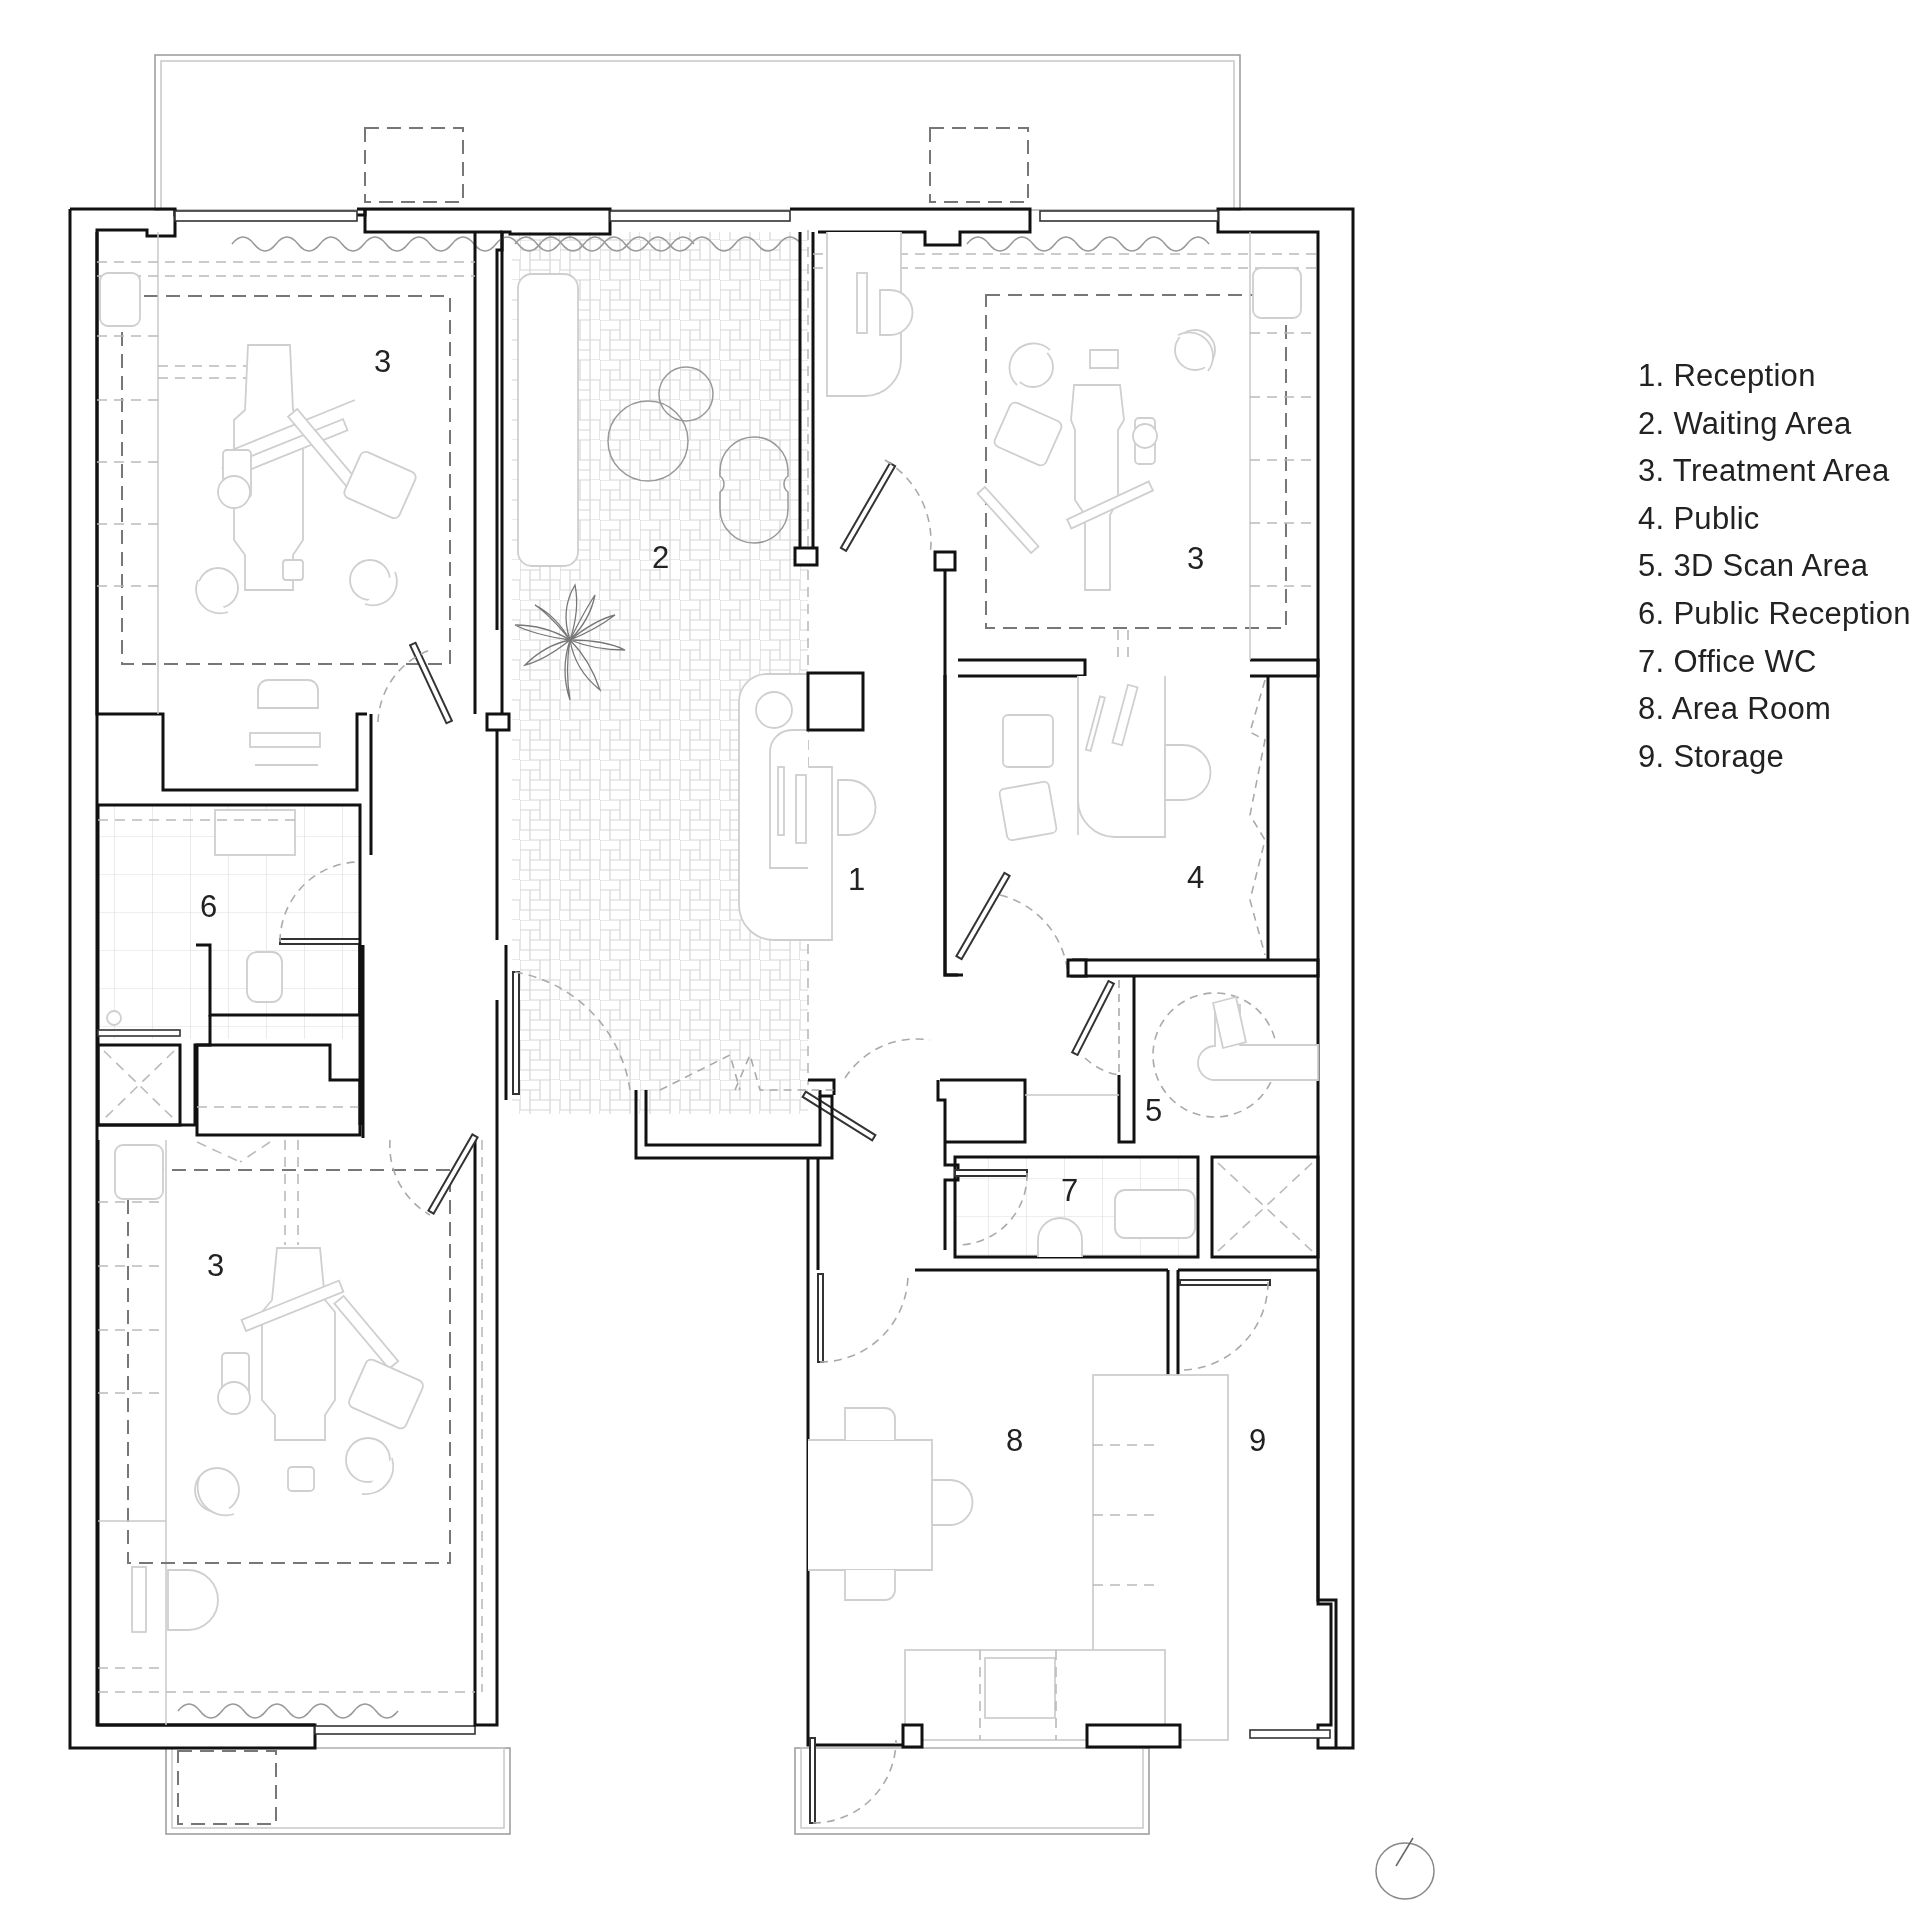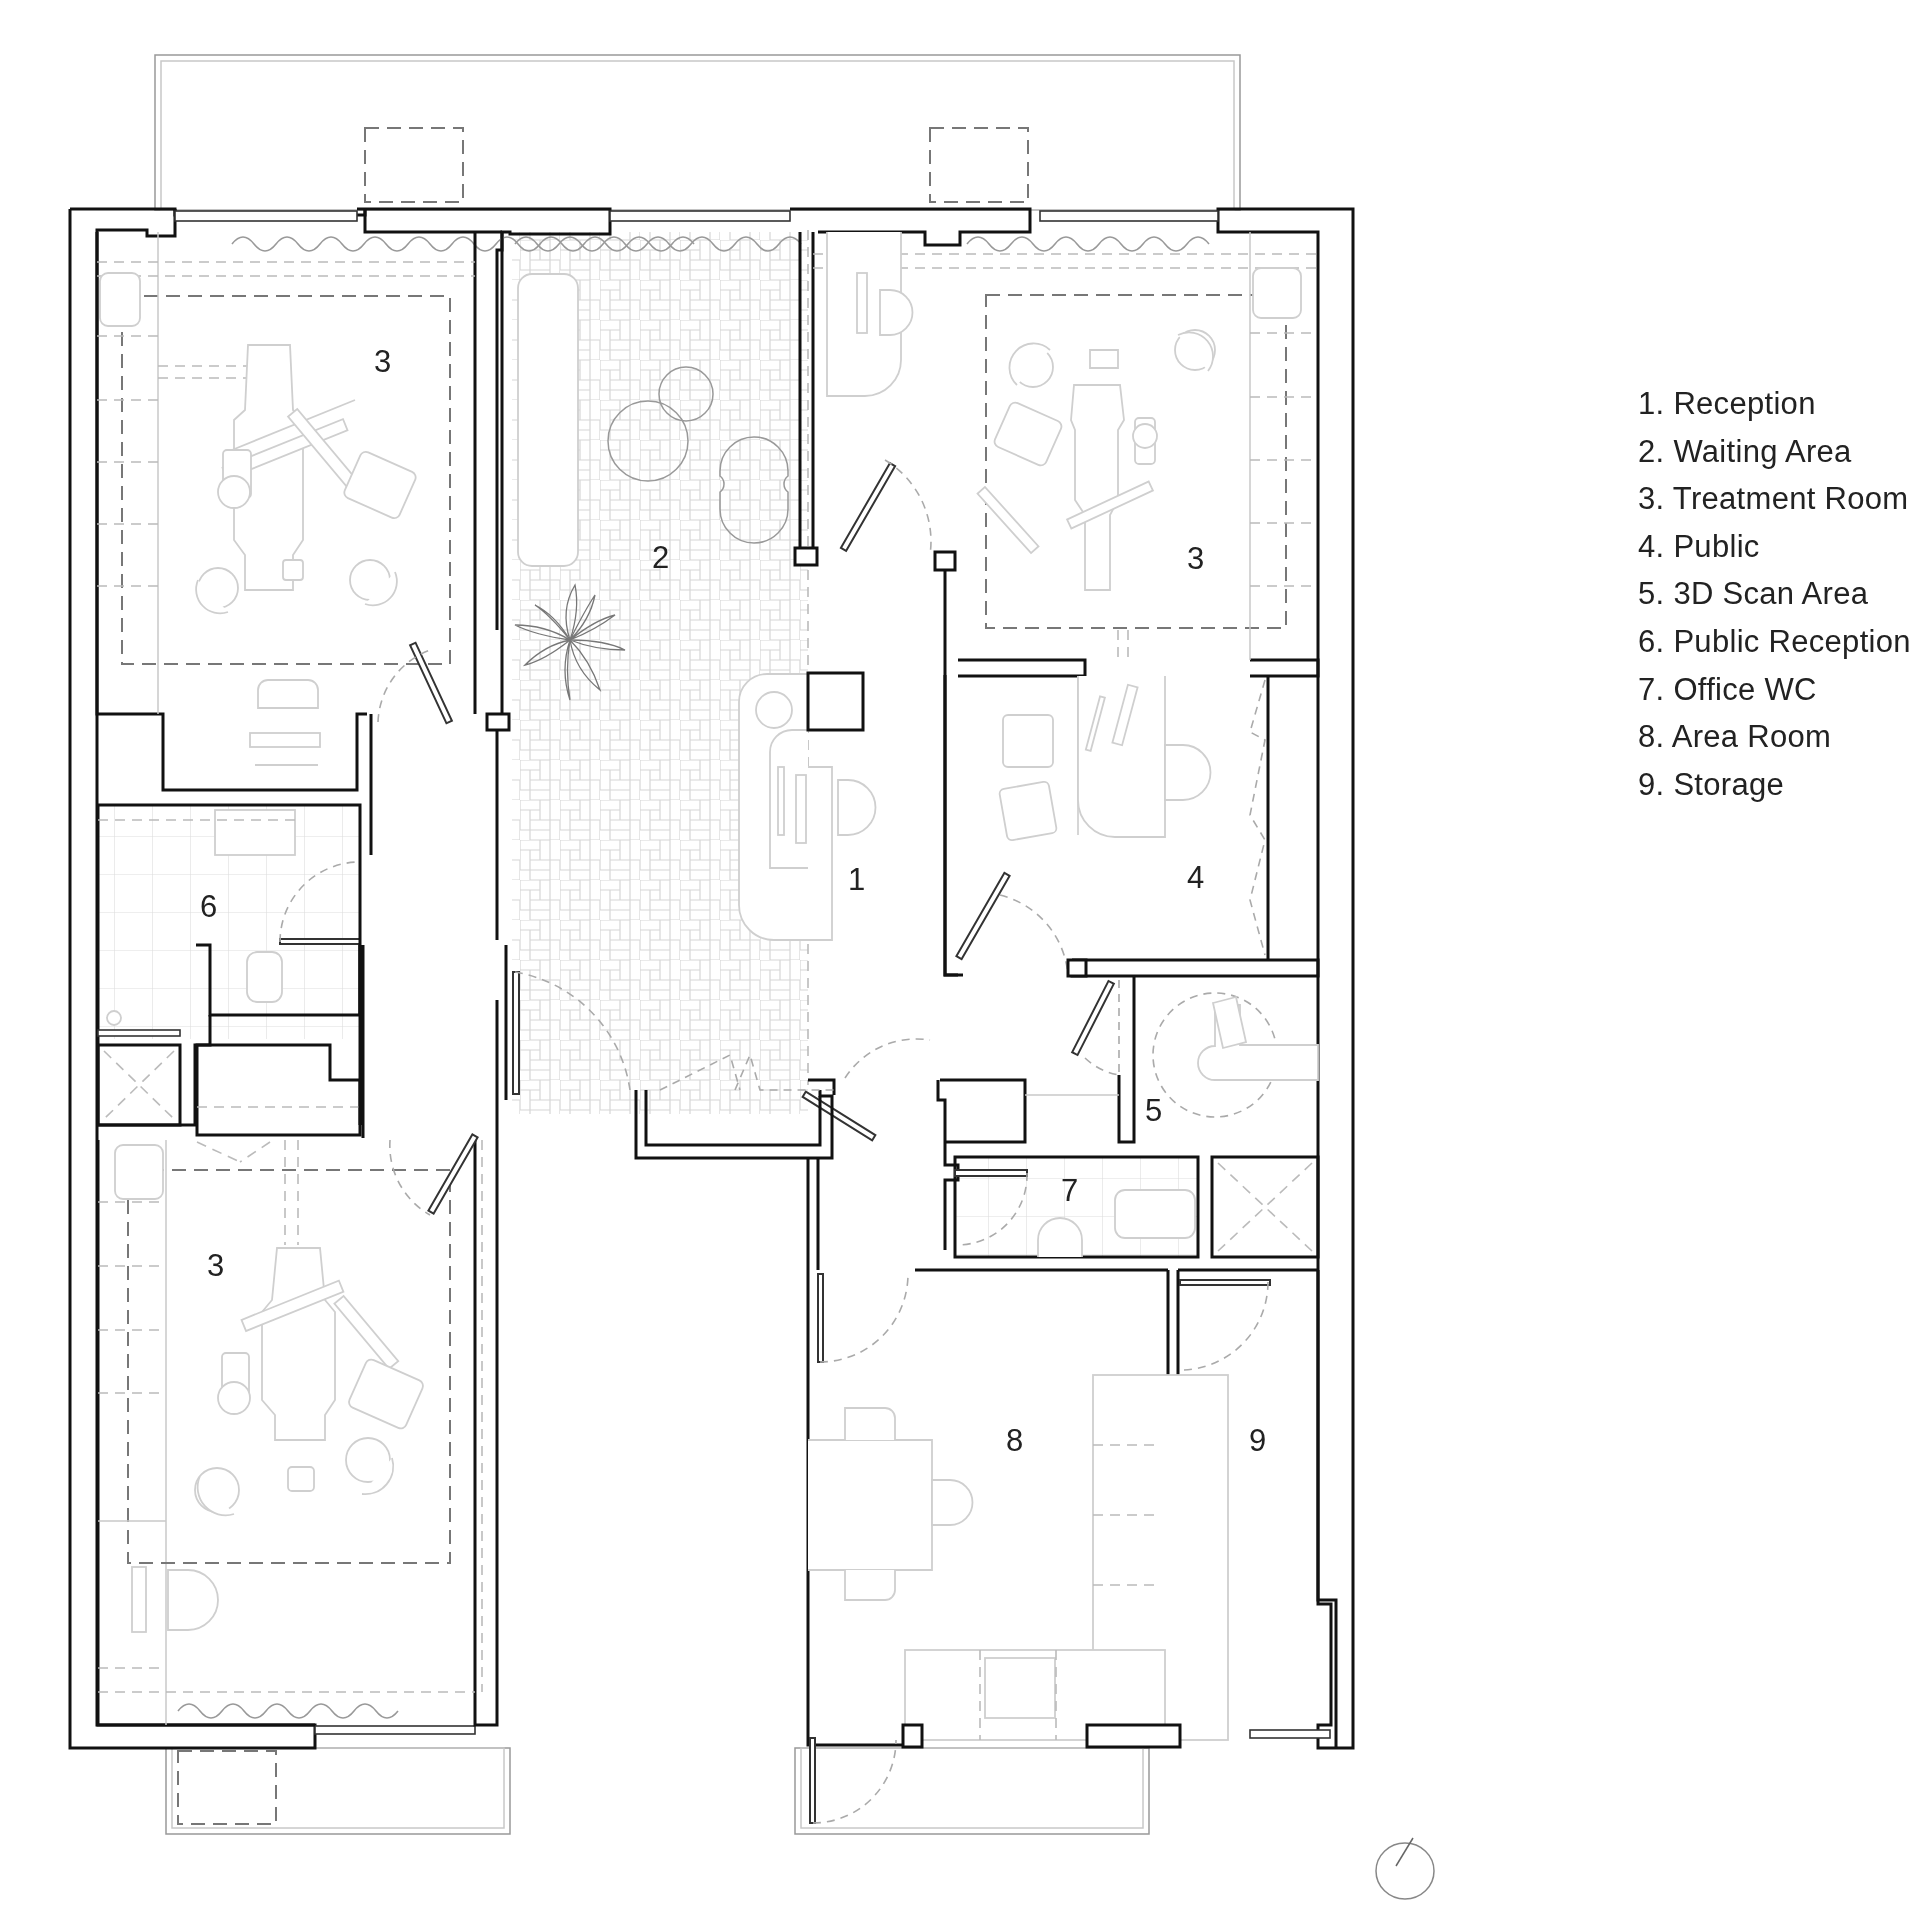--- a/index.html
+++ b/index.html
@@ -9,21 +9,21 @@
   .wallfill { fill:#fff; stroke:#111; stroke-width:3; }
   .thin { fill:none; stroke:#999; stroke-width:1.5; }
   .light { fill:none; stroke:#c8c8c8; stroke-width:1.5; }
   .furn { fill:#fff; stroke:#cfcfcf; stroke-width:1.8; }
   .dash { fill:none; stroke:#777; stroke-width:2; stroke-dasharray:14 8; }
   .ldash { fill:none; stroke:#bbb; stroke-width:1.6; stroke-dasharray:10 7; }
   .door { fill:#fff; stroke:#333; stroke-width:2; }
   .swing { fill:none; stroke:#aaa; stroke-width:1.6; stroke-dasharray:8 6; }
   .win { fill:#fff; stroke:#333; stroke-width:1.6; }
   .room-label { font-family:"Liberation Sans", sans-serif; font-size:31px; fill:#222; }
-  #legend { position:absolute; left:1638px; top:352px;margin-top:28px; }
+  #legend { position:absolute; left:1638px; top:352px; }
   .legend-item { font-family:"Liberation Sans", sans-serif; font-size:31px; color:#222; height:47.6px; line-height:47.6px; white-space:nowrap; letter-spacing:0.3px; }
 </style>
 </head>
 <body>
 
 <svg id="plan" viewBox="0 0 1920 1905" xmlns="http://www.w3.org/2000/svg">
   <defs>
     <pattern id="herring" width="40" height="40" patternUnits="userSpaceOnUse">
       <rect x="0" y="0" width="40" height="40" fill="#fff"></rect>
       <path d="M0 0 H20 V10 H0 Z M20 0 V20 H30 V0 Z M0 10 V30 H10 V10 Z M10 20 H30 V30 H10 Z M30 20 V40 H40 V20 Z M10 30 H30 V40 H10 Z" fill="none" stroke="#d6d6d6" stroke-width="1.2"></path>
@@ -360,20 +360,20 @@
 
   <g>
     <ellipse cx="1405" cy="1871" rx="29" ry="28" fill="none" stroke="#888" stroke-width="1.5"></ellipse>
     <line x1="1396" y1="1866" x2="1413" y2="1838" stroke="#666" stroke-width="1.5"></line>
   </g>
 </svg>
 
 <div id="legend">
   <div class="legend-item"><span>1.</span> <span>Reception</span></div>
   <div class="legend-item"><span>2.</span> <span>Waiting Area</span></div>
-  <div class="legend-item"><span>3.</span> <span>Treatment Room</span></div>
+  <div class="legend-item"><span>3.</span> <span>Treatment Area</span></div>
   <div class="legend-item"><span>4.</span> <span>Public</span></div>
   <div class="legend-item"><span>5.</span> <span>3D Scan Area</span></div>
   <div class="legend-item"><span>6.</span> <span>Public Reception</span></div>
   <div class="legend-item"><span>7.</span> <span>Office WC</span></div>
   <div class="legend-item"><span>8.</span> <span>Area Room</span></div>
   <div class="legend-item"><span>9.</span> <span>Storage</span></div>
 </div>
 
 </body></html>

